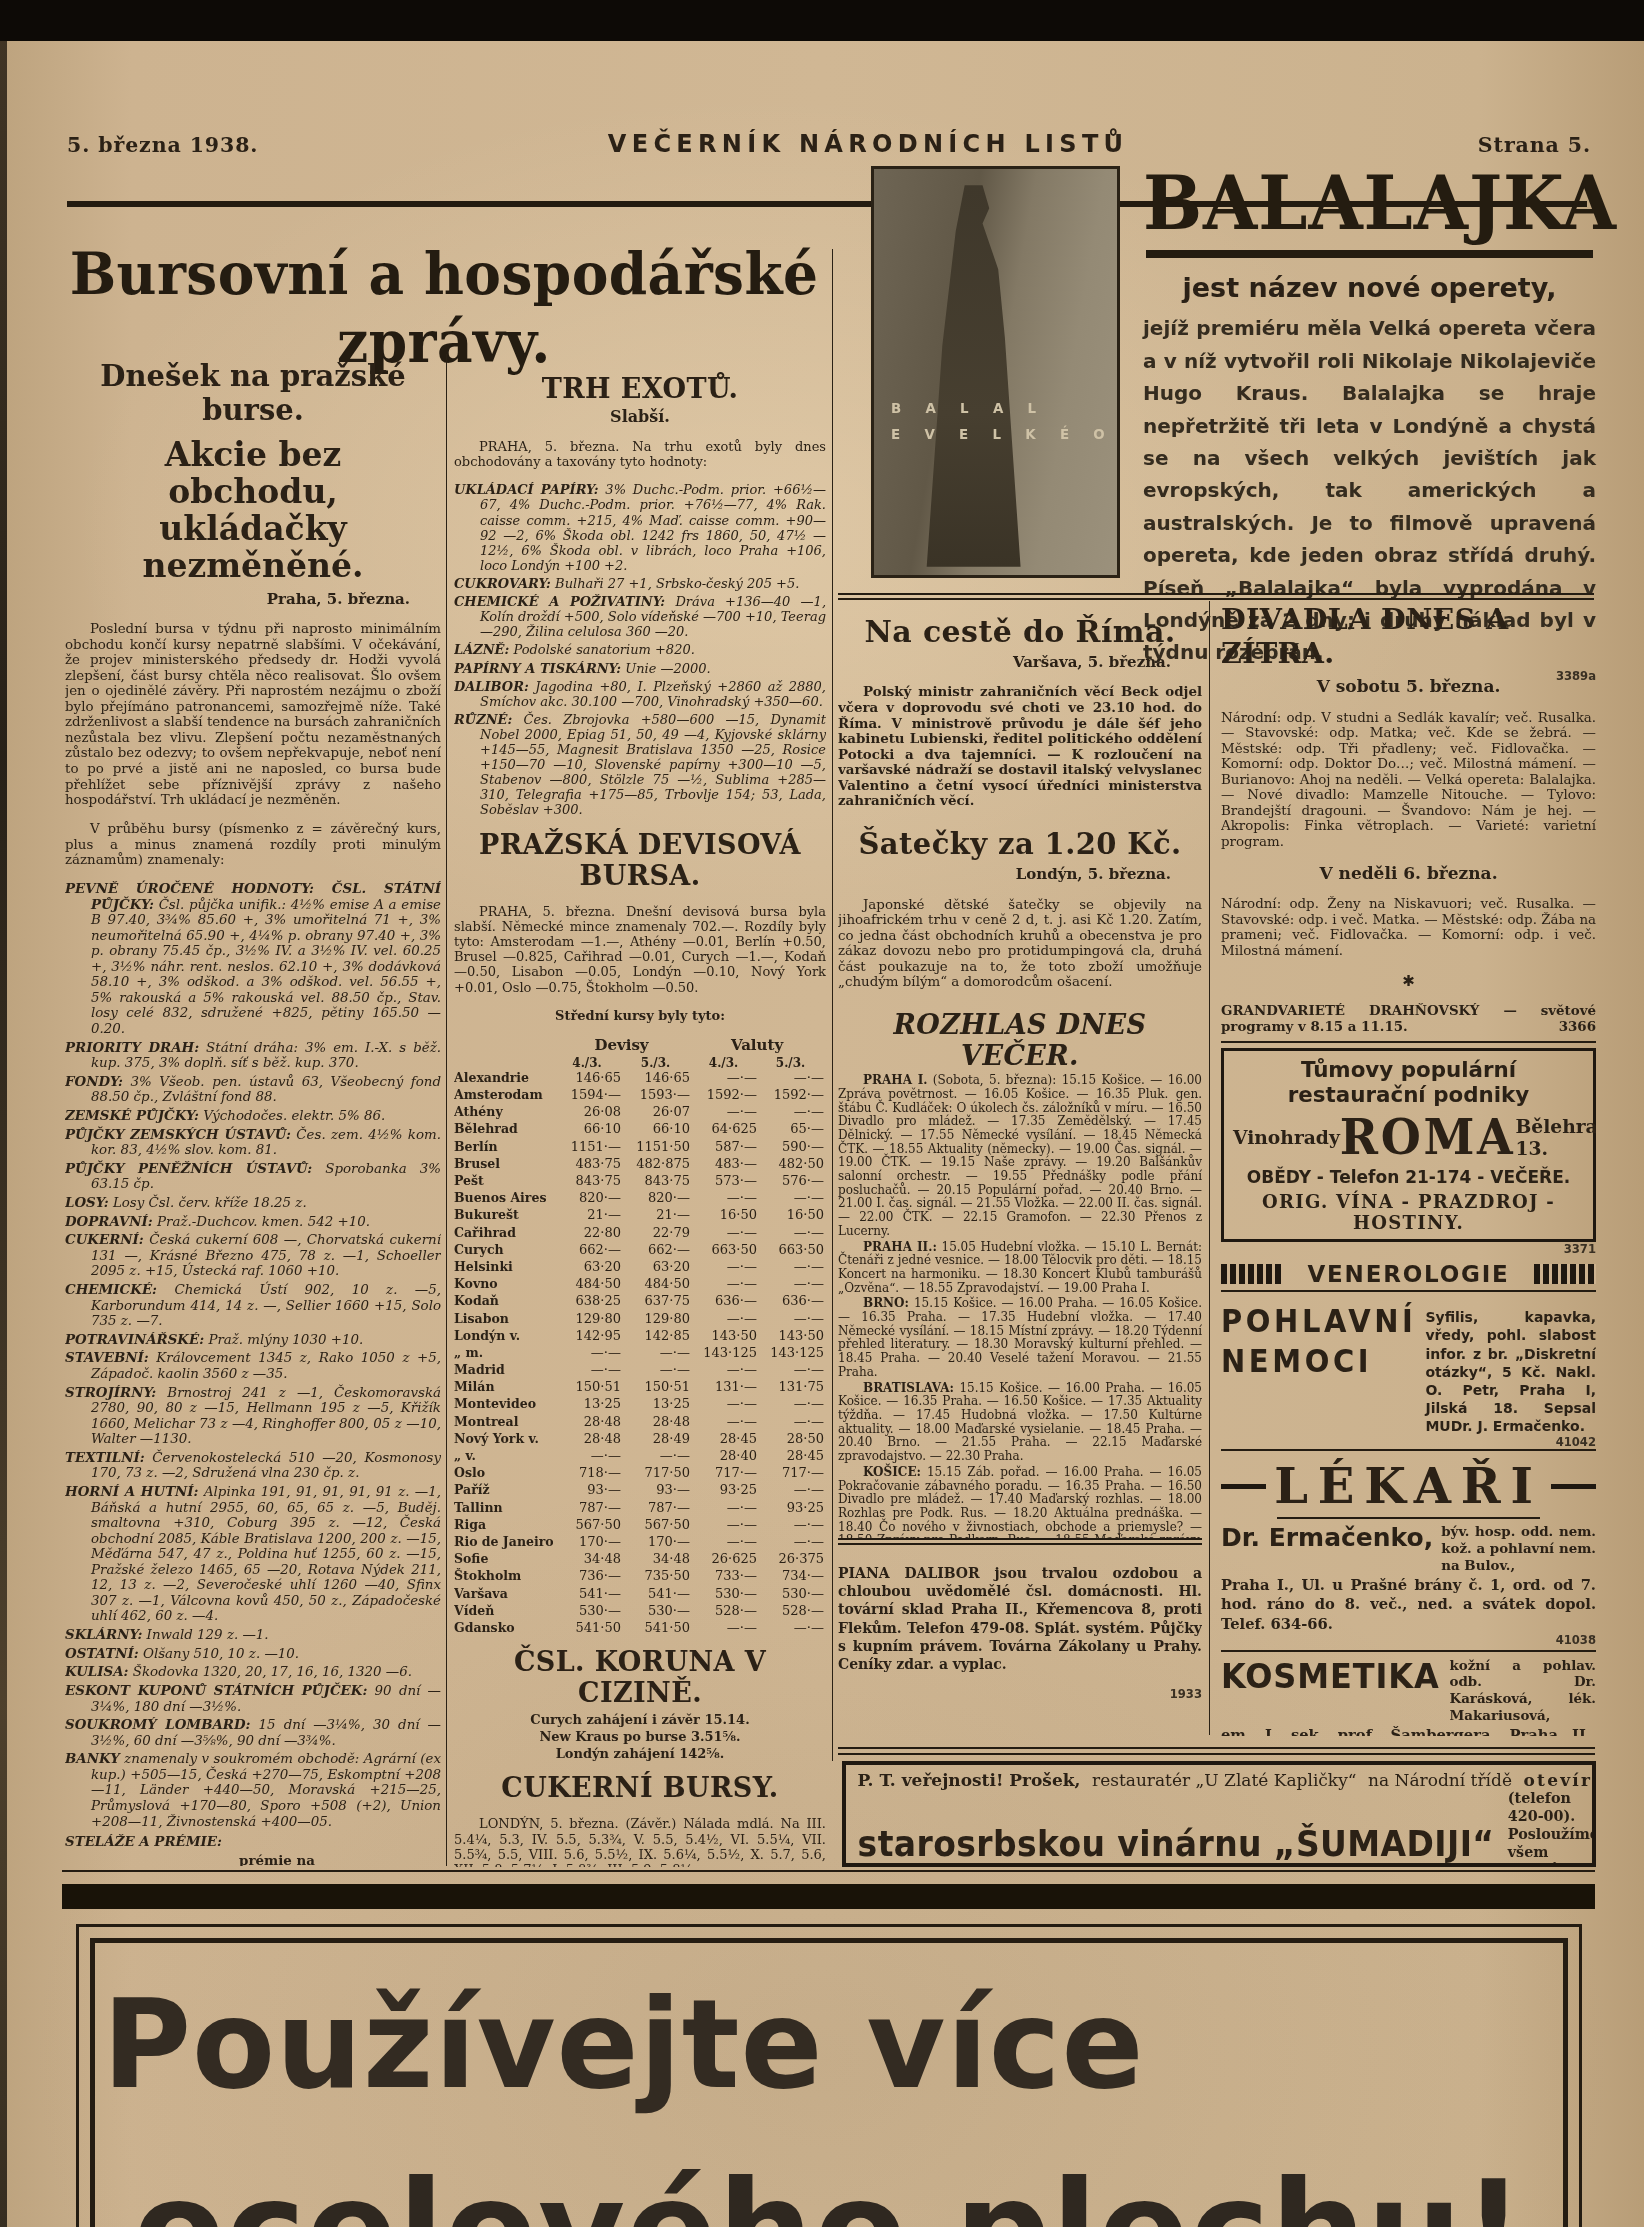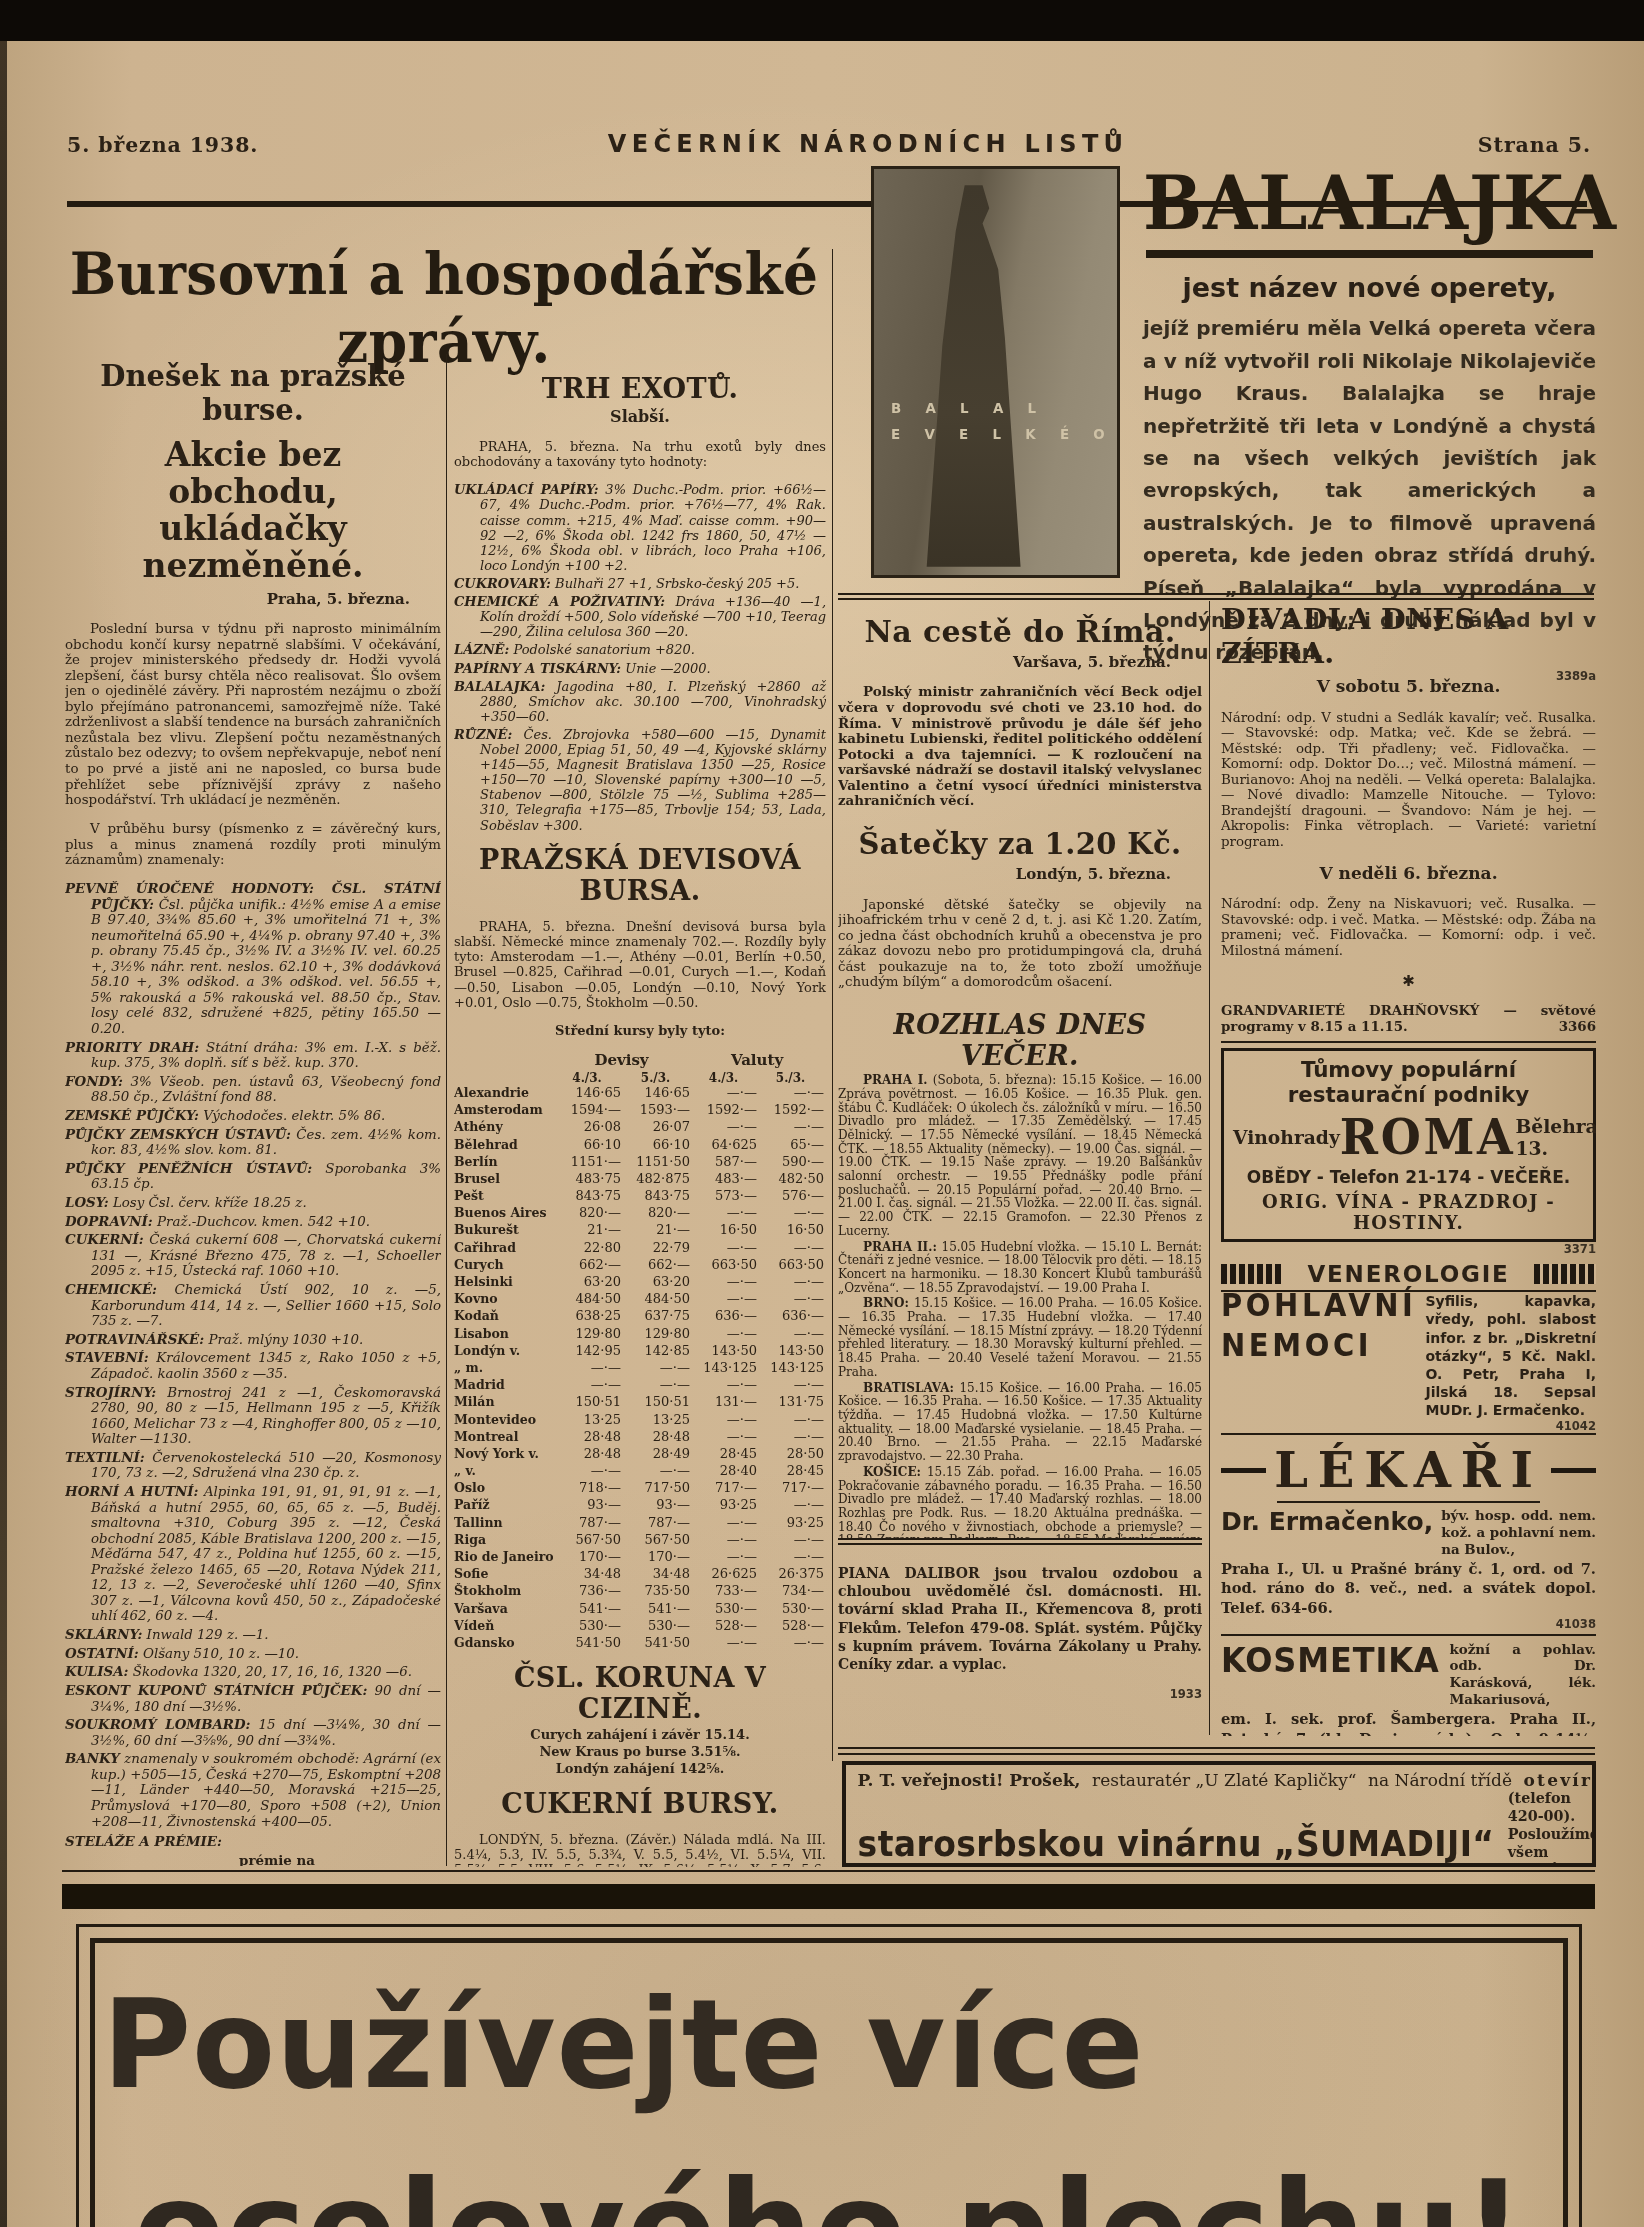--- a/index.html
+++ b/index.html
@@ -212,21 +212,21 @@
         <p class="bodytext hang"><span class="lab">UKLÁDACÍ PAPÍRY:</span> <span>3% Duchc.-Podm. prior. +66½—67, 4% Duchc.-Podm. prior. +76½—77, 4% Rak. caisse comm. +215, 4% Maď. caisse comm. +90—92 —2, 6% Škoda obl. 1242 frs 1860, 50, 47½ —12½, 6% Škoda obl. v librách, loco Praha +106, loco Londýn +100 +2.</span></p>
 
         <p class="bodytext hang"><span class="lab">CUKROVARY:</span> <span>Bulhaři 27 +1, Srbsko-český 205 +5.</span></p>
 
         <p class="bodytext hang"><span class="lab">CHEMICKÉ A POŽIVATINY:</span> <span>Dráva +136—40 —1, Kolín droždí +500, Solo vídeňské —700 +10, Teerag —290, Žilina celulosa 360 —20.</span></p>
 
         <p class="bodytext hang"><span class="lab">LÁZNĚ:</span> <span>Podolské sanatorium +820.</span></p>
 
         <p class="bodytext hang"><span class="lab">PAPÍRNY A TISKÁRNY:</span> <span>Unie —2000.</span></p>
 
-        <p class="bodytext hang"><span class="lab">BALALAJKA:</span> <span>Jagodina +80, I. Plzeňský +2860 až 2880, Smíchov akc. 30.100 —700, Vinohradský +350—60.</span></p>
+        <p class="bodytext hang"><span class="lab">DALIBOR:</span> <span>Jagodina +80, I. Plzeňský +2860 až 2880, Smíchov akc. 30.100 —700, Vinohradský +350—60.</span></p>
 
         <p class="bodytext hang"><span class="lab">RŮZNÉ:</span> <span>Čes. Zbrojovka +580—600 —15, Dynamit Nobel 2000, Epiag 51, 50, 49 —4, Kyjovské sklárny +145—55, Magnesit Bratislava 1350 —25, Rosice +150—70 —10, Slovenské papírny +300—10 —5, Stabenov —800, Stölzle 75 —½, Sublima +285—310, Telegrafia +175—85, Trbovlje 154; 53, Lada, Soběslav +300.</span></p>
       </div>
     <div class="shead">PRAŽSKÁ DEVISOVÁ BURSA.</div>
     <p class="bodytext firstline">PRAHA, 5. března. Dnešní devisová bursa byla slabší. Německé mince znamenaly 702.—. Rozdíly byly tyto: Amsterodam —1.—, Athény —0.01, Berlín +0.50, Brusel —0.825, Cařihrad —0.01, Curych —1.—, Kodaň —0.50, Lisabon —0.05, Londýn —0.10, Nový York +0.01, Oslo —0.75, Štokholm —0.50.</p>
     <p class="bodytext" style="text-align:center;font-weight:700;">Střední kursy byly tyto:</p>
     <div class="ktable">
       <div class="kgrid">
         <span></span>
         <span class="g">Devisy</span>
@@ -518,21 +518,21 @@
     </div>
     <div class="code">3371</div>
 
     <div>
       <div class="venbar">
         <span class="comb"></span>
         <span class="w">VENEROLOGIE</span>
         <span class="comb"></span>
       </div>
       <div class="hr-thin"></div>
-      <div class="venrow" style="margin-top:0;">
+      <div class="venrow" style="margin-top:16px;">
         <div class="venbig">
           <div>POHLAVNÍ</div>
           <div>NEMOCI</div>
         </div>
         <div class="ventx">Syfilis, kapavka, vředy, pohl. slabost infor. z br. „Diskretní otázky“, 5 Kč. Nakl. O. Petr, Praha I, Jilská 18. Sepsal MUDr. J. Ermačenko.</div>
       </div>
       <div class="code">41042</div>
       <div class="hr-thin"></div>
     </div>
 

